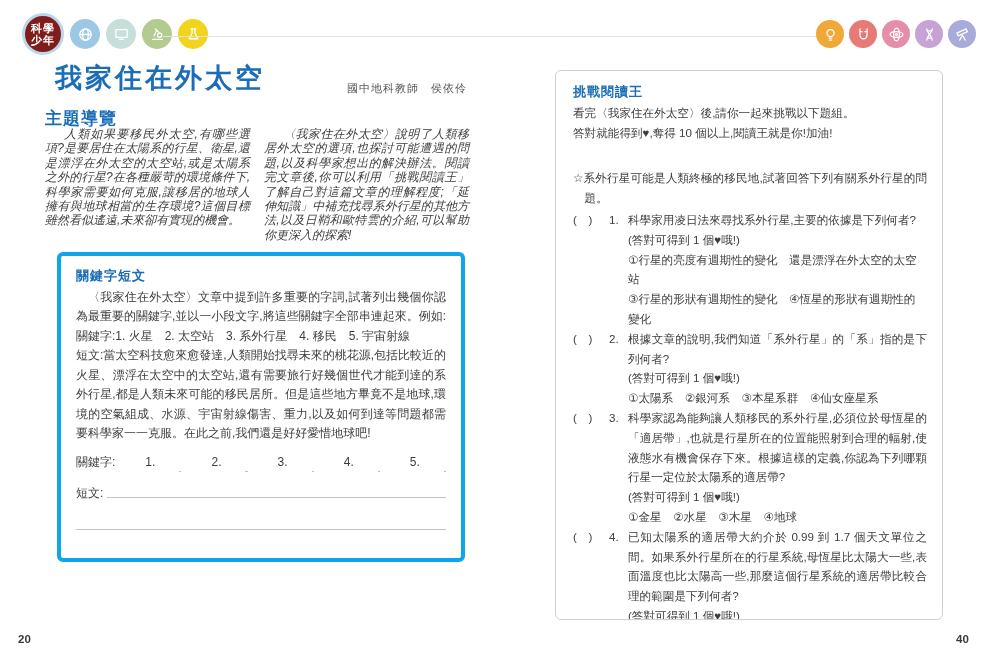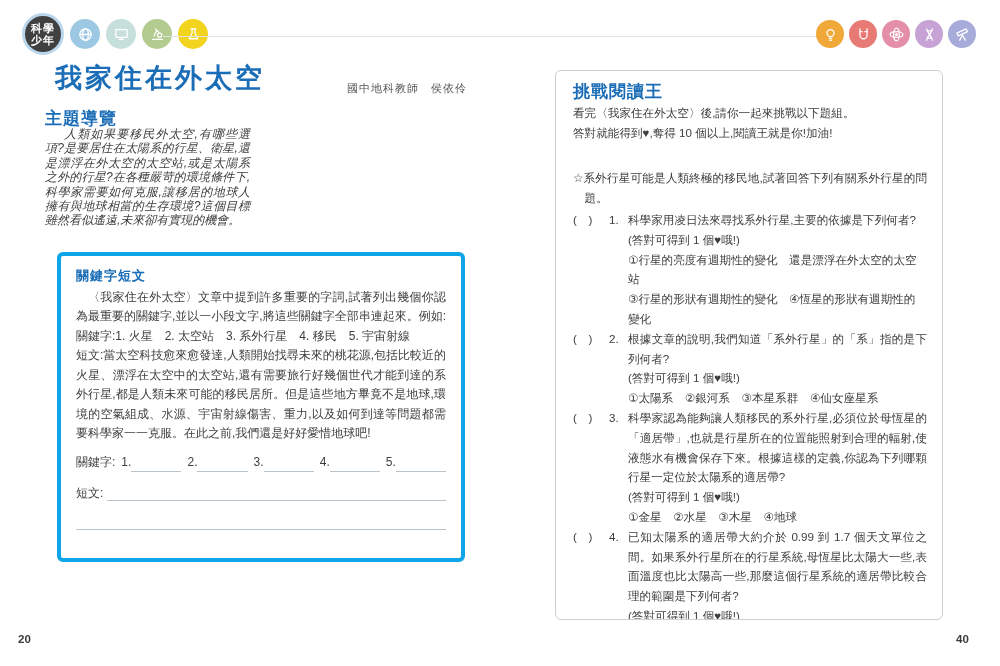--- a/index.html
+++ b/index.html
@@ -2,21 +2,21 @@
 <html><head>
 <meta charset="utf-8">
 <style>
   * { margin:0; padding:0; box-sizing:border-box; }
   html,body { width:1000px; height:666px; background:#ffffff; overflow:hidden;
     font-family:"Liberation Sans","DejaVu Sans",sans-serif; color:#3d3d3d; }
   .page { position:absolute; inset:0; }
 
   
   .header-left { position:absolute; left:22px; top:13px; display:flex; align-items:center; gap:6px; }
-  .logo { width:42px; height:42px; border-radius:50%; background:#404040; border:3px solid #b9d6ec;
+  .logo { width:42px; height:42px; border-radius:50%; background:#7f1d1d; border:3px solid #b9d6ec;
     color:#fff; font-weight:bold; font-size:11px; line-height:12px; display:flex; flex-direction:column;
     align-items:center; justify-content:center; letter-spacing:1px; }
   .cat-icon { width:30px; height:30px; border-radius:50%; display:flex; align-items:center; justify-content:center; }
   .cat-icon svg { width:17px; height:17px; stroke:#ffffff; fill:none; stroke-width:1.8; stroke-linecap:round; stroke-linejoin:round; }
   .header-rule { position:absolute; top:36px; left:163px; width:676px; border-top:1px solid #e2e2e2; }
   .header-right { position:absolute; right:24px; top:20px; display:flex; gap:5px; }
   .header-right .cat-icon { width:28px; height:28px; }
 
   
   .title { position:absolute; left:55px; top:60px; font-size:27px; font-weight:bold;
@@ -26,32 +26,32 @@
   .guide-heading { position:absolute; left:45px; top:107px; font-size:17px; font-weight:bold;
     color:#1a6db6; letter-spacing:1px; }
   .guide-cols { position:absolute; left:45px; top:127px; width:424px; display:flex; gap:14px; }
   .guide-col { width:205px; font-size:12px; line-height:14.4px; text-align:justify; text-indent:1.6em;font-style:italic; }
 
   .keyword-box { position:absolute; left:57px; top:252px; width:408px; height:310px;
     border:4px solid #0ea5e9; border-radius:6px; padding:10px 15px; font-size:12px; line-height:19.5px; }
   .kb-heading { color:#1a6db6; font-weight:bold; font-size:13px; margin-bottom:2px; letter-spacing:1px; }
   .kb-intro { text-align:justify; text-indent:1em; }
   .kb-line { text-align:justify; }
-  .kb-fill { display:flex; align-items:flex-end; margin-top:9px; white-space:nowrap; }
+  .kb-fill { display:flex; align-items:flex-end; margin-top:9px; white-space:nowrap;gap:24px; }
   .kb-fill .num { margin-left:6px; }
   .kb-fill .blank { display:inline-block; width:51px; border-bottom:1px solid #b9c4cc; height:14px; }
-  .kb-short { display:flex; align-items:center; margin-top:12px; }
+  .kb-short { display:flex; align-items:flex-start; margin-top:12px; }
   .kb-short .blank-long { flex:1; border-bottom:1px solid #b9c4cc; height:14px; margin-left:4px; }
   .kb-extra-line { border-bottom:1px solid #b9c4cc; height:26px; }
 
   
   .challenge-box { position:absolute; left:555px; top:70px; width:388px; height:550px;
     border:1px solid #cfcfcf; border-radius:6px; padding:11px 15px 8px 17px;
     font-size:11.6px; line-height:19.8px; overflow:hidden; }
-  .cb-heading { color:#1a6db6; font-weight:bold; font-size:17px; letter-spacing:1px; margin-bottom:1px; }
+  .cb-heading { color:#1a6db6; font-weight:bold; font-size:13px; letter-spacing:1px; margin-bottom:1px; }
   .cb-star { padding-left:1em; text-indent:-1em; text-align:justify; }
   .star1 { margin-top:26px; margin-bottom:2px; }
   .question { display:flex; }
   .q-marker { width:36px; flex:none; }
   .q-num { width:19px; flex:none; }
   .q-body { flex:1; }
   .q-text { text-align:justify; }
 
   .pageno { position:absolute; top:633px; font-size:11.5px; font-weight:bold; color:#3a3a3a; }
   .pageno-left { left:18px; }
@@ -138,20 +138,21 @@
     </div>
   </div>
 
   <div>
     <h1 class="title">我家住在外太空</h1>
     <div class="byline">國中地科教師　侯依伶</div>
 
     <div class="guide-heading">主題導覽</div>
     <div class="guide-cols">
       <div class="guide-col">人類如果要移民外太空,有哪些選項?是要居住在太陽系的行星、衛星,還是漂浮在外太空的太空站,或是太陽系之外的行星?在各種嚴苛的環境條件下,科學家需要如何克服,讓移居的地球人擁有與地球相當的生存環境?這個目標雖然看似遙遠,未來卻有實現的機會。</div>
+      <div class="guide-col">〈我家住在外太空〉說明了人類移居外太空的選項,也探討可能遭遇的問題,以及科學家想出的解決辦法。閱讀完文章後,你可以利用「挑戰閱讀王」了解自己對這篇文章的理解程度;「延伸知識」中補充找尋系外行星的其他方法,以及日鞘和歐特雲的介紹,可以幫助你更深入的探索!</div>
     </div>
 
     <div class="keyword-box">
       <div class="kb-heading">關鍵字短文</div>
       <div class="kb-intro">〈我家住在外太空〉文章中提到許多重要的字詞,試著列出幾個你認為最重要的關鍵字,並以一小段文字,將這些關鍵字全部串連起來。例如:</div>
       <div class="kb-line">關鍵字:1. 火星　2. 太空站　3. 系外行星　4. 移民　5. 宇宙射線</div>
       <div class="kb-line">短文:當太空科技愈來愈發達,人類開始找尋未來的桃花源,包括比較近的火星、漂浮在太空中的太空站,還有需要旅行好幾個世代才能到達的系外行星,都是人類未來可能的移民居所。但是這些地方畢竟不是地球,環境的空氣組成、水源、宇宙射線傷害、重力,以及如何到達等問題都需要科學家一一克服。在此之前,我們還是好好愛惜地球吧!</div>
 
       <div class="kb-fill">
         <span>關鍵字:</span>

